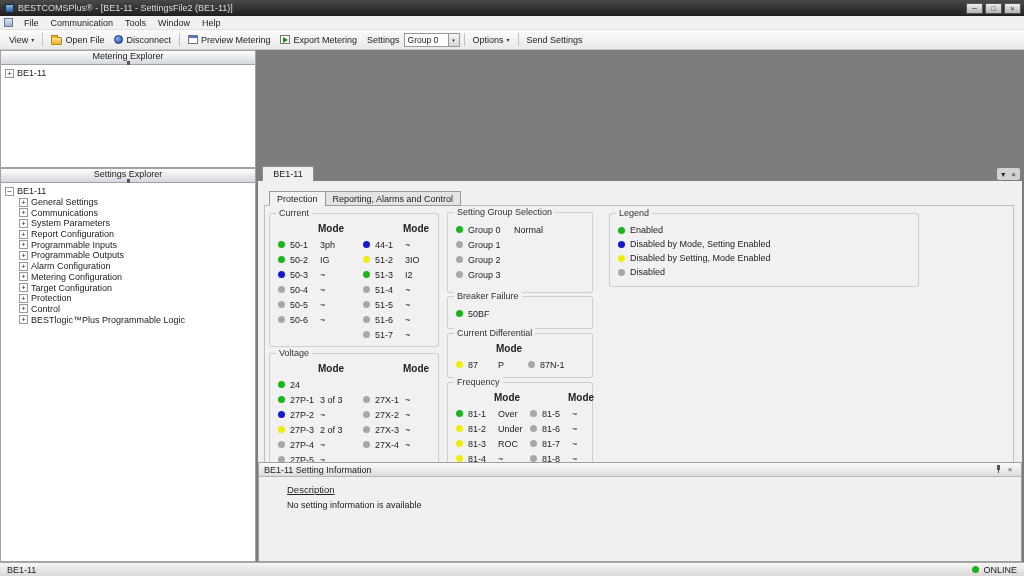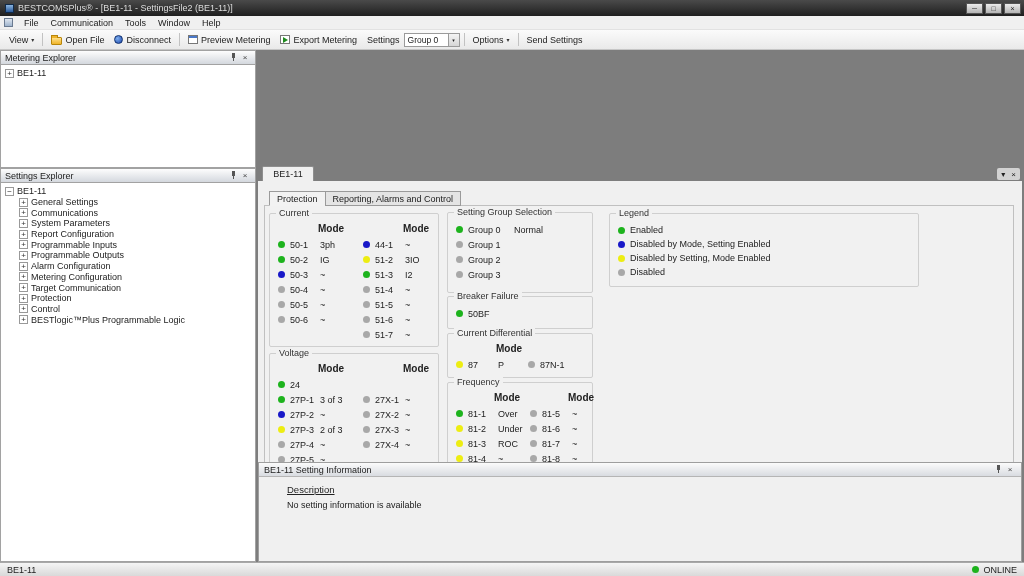--- a/index.html
+++ b/index.html
@@ -50,21 +50,21 @@
   .icon-export { width:10px; height:9px; background:#fff; border:1px solid #777; position:relative; flex:0 0 10px; }
   .icon-export::after { content:""; position:absolute; left:2px; top:1px; width:0; height:0;
     border-left:5px solid #1e8a1e; border-top:3px solid transparent; border-bottom:3px solid transparent; }
 
   
   .dockpanel { position:absolute; left:0; width:256px; }
   #metering-panel { top:50px; height:118px; }
   #settings-panel { top:168px; bottom:14px; }
   .panel-header { height:15px; background:linear-gradient(#fdfdfd,#d4d8de);
     border:1px solid #a2a2a2; display:flex; align-items:center; font-size:9px;
-    padding:0 4px; color:#222; }
+    padding:0 4px; color:#222;flex-direction:column; }
   .panel-header .sp { flex:1; }
   .hbtn { width:12px; height:11px; display:flex; align-items:center; justify-content:center;
     font-size:8px; color:#444; }
   .pin { width:7px; height:9px; position:relative; display:inline-block; }
   .pin::before { content:""; position:absolute; left:2px; top:0; width:3px; height:5px; background:#555; }
   .pin::after { content:""; position:absolute; left:3px; top:5px; width:1px; height:3px; background:#555; }
   .panel-body { position:absolute; top:15px; left:0; right:0; bottom:0; background:#fff;
     border:1px solid #a2a2a2; border-top:none; overflow:hidden; font-size:9px; }
   .tree { padding:3px 0 0 4px; }
   .tree-row { display:flex; align-items:center; height:10.7px; white-space:nowrap; }
@@ -254,21 +254,21 @@
             <div class="tree-row child">
               <span class="expander">+</span>
               <span class="tree-label">Alarm Configuration</span>
             </div>
             <div class="tree-row child">
               <span class="expander">+</span>
               <span class="tree-label">Metering Configuration</span>
             </div>
             <div class="tree-row child">
               <span class="expander">+</span>
-              <span class="tree-label">Target Communication</span>
+              <span class="tree-label">Target Configuration</span>
             </div>
             <div class="tree-row child">
               <span class="expander">+</span>
               <span class="tree-label">Protection</span>
             </div>
             <div class="tree-row child">
               <span class="expander">+</span>
               <span class="tree-label">Control</span>
             </div>
             <div class="tree-row child">

